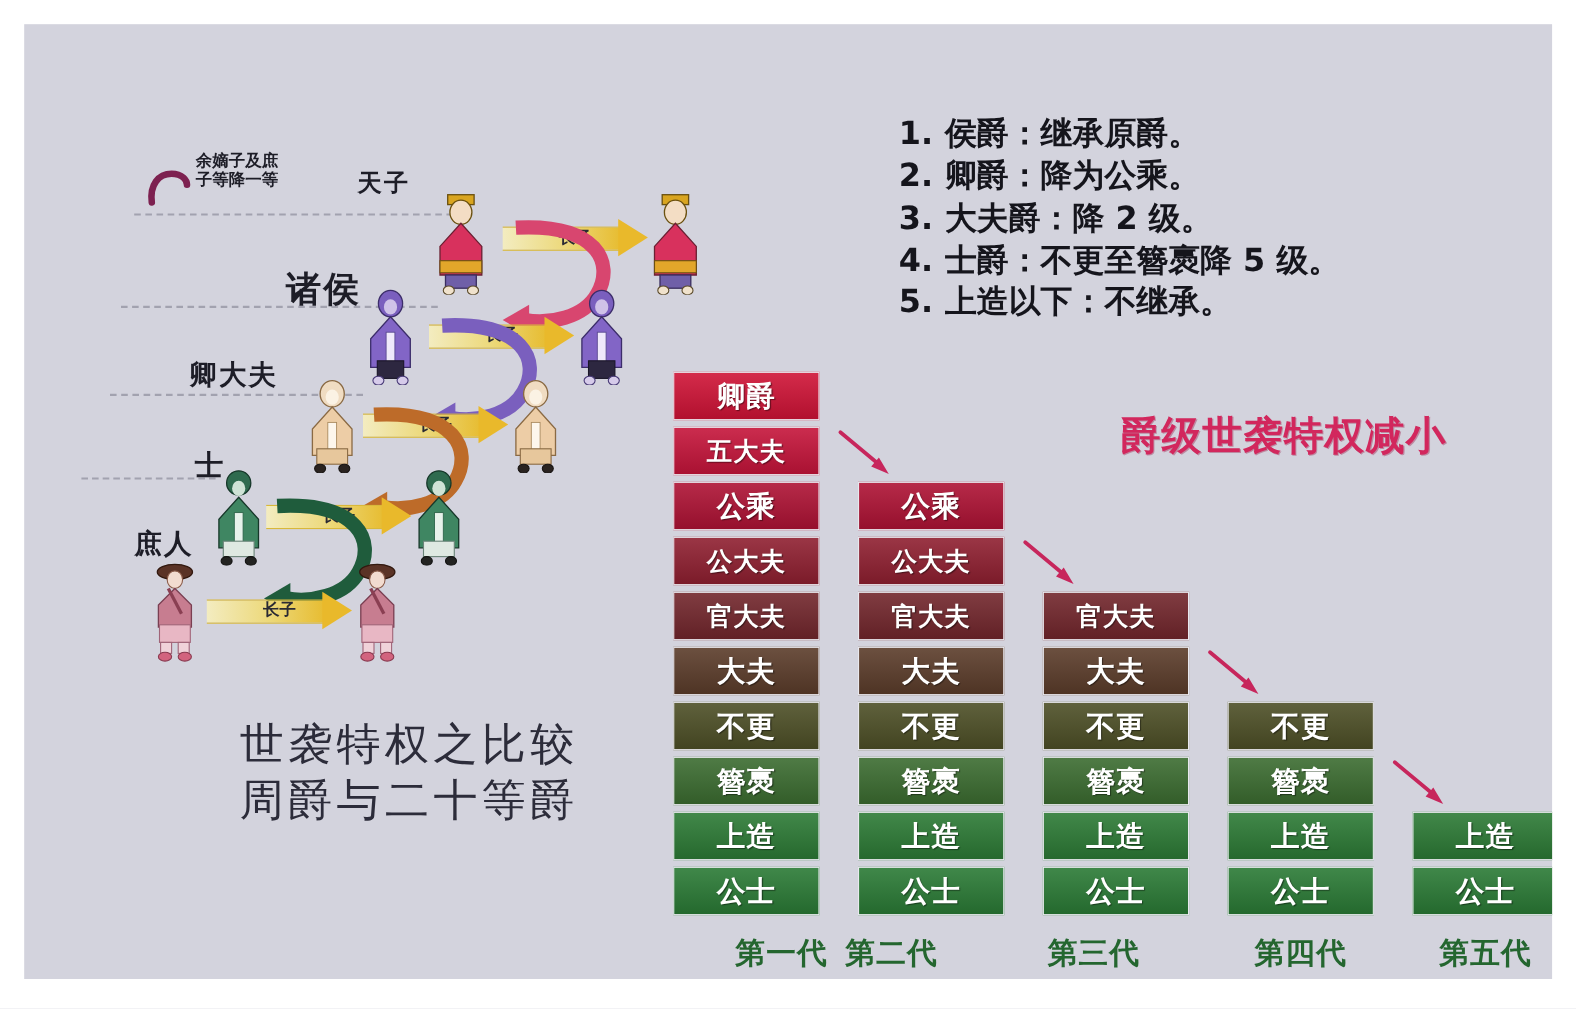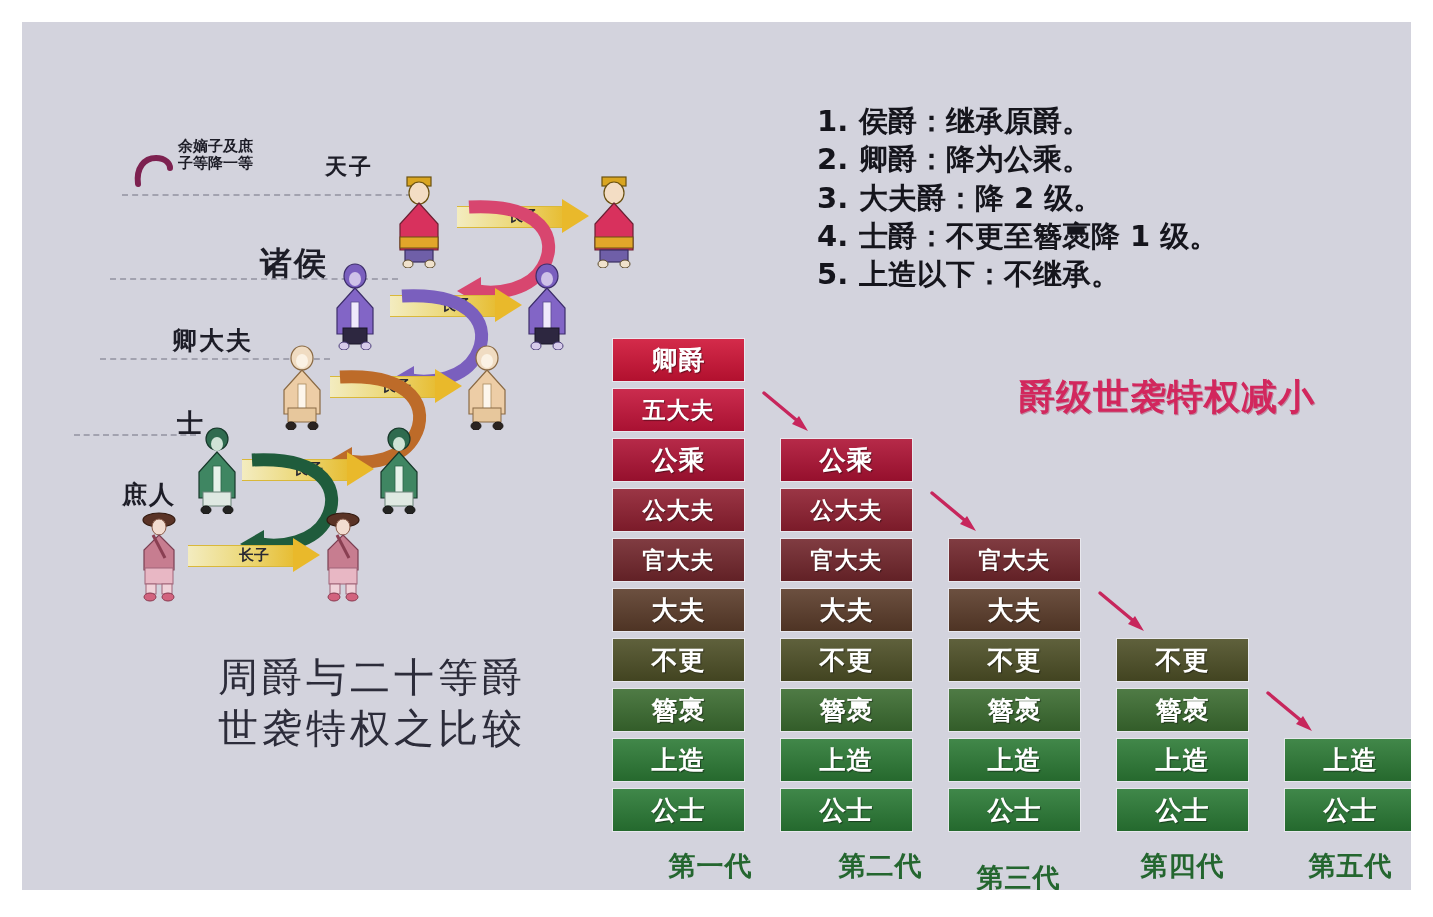--- a/index.html
+++ b/index.html
@@ -294,40 +294,40 @@
       </svg>
     </div>
     <div class="yarrow" style="left:166px;top:472px;width:132px;">
       <div class="shaft"></div>
       <div class="head"></div>
       <div class="lbl">长子</div>
     </div>
   </div>
 
   <div id="caption">
+    <div>世袭特权之比较</div>
     <div>周爵与二十等爵</div>
-    <div>世袭特权之比较</div>
   </div>
 
   <div id="rules">
     <div class="rule">
       <span class="num">1.</span>
       <span>侯爵：继承原爵。</span>
     </div>
     <div class="rule">
       <span class="num">2.</span>
       <span>卿爵：降为公乘。</span>
     </div>
     <div class="rule">
       <span class="num">3.</span>
       <span>大夫爵：降 2 级。</span>
     </div>
     <div class="rule">
       <span class="num">4.</span>
-      <span>士爵：不更至簪褭降 1 级。</span>
+      <span>士爵：不更至簪褭降 5 级。</span>
     </div>
     <div class="rule">
       <span class="num">5.</span>
       <span>上造以下：不继承。</span>
     </div>
   </div>
 
   <div id="redtext">
     <div>爵级世袭特权减小</div>
   </div>
@@ -345,28 +345,28 @@
       <div class="cell" style="left: 590px; top: 766px; background: linear-gradient(rgba(255, 255, 255, 0.1), rgba(0, 0, 0, 0.14)) rgb(42, 122, 53);">公士</div>
       <div class="genlbl" style="left: 622px; top: 826px;">第一代</div>
       <div class="cell" style="left: 758px; top: 416px; background: linear-gradient(rgba(255, 255, 255, 0.1), rgba(0, 0, 0, 0.14)) rgb(174, 18, 52);">公乘</div>
       <div class="cell small" style="left: 758px; top: 466px; background: linear-gradient(rgba(255, 255, 255, 0.1), rgba(0, 0, 0, 0.14)) rgb(143, 31, 48);">公大夫</div>
       <div class="cell small" style="left: 758px; top: 516px; background: linear-gradient(rgba(255, 255, 255, 0.1), rgba(0, 0, 0, 0.14)) rgb(114, 38, 44);">官大夫</div>
       <div class="cell" style="left: 758px; top: 566px; background: linear-gradient(rgba(255, 255, 255, 0.1), rgba(0, 0, 0, 0.14)) rgb(91, 60, 42);">大夫</div>
       <div class="cell" style="left: 758px; top: 616px; background: linear-gradient(rgba(255, 255, 255, 0.1), rgba(0, 0, 0, 0.14)) rgb(77, 79, 38);">不更</div>
       <div class="cell" style="left: 758px; top: 666px; background: linear-gradient(rgba(255, 255, 255, 0.1), rgba(0, 0, 0, 0.14)) rgb(59, 108, 48);">簪褭</div>
       <div class="cell" style="left: 758px; top: 716px; background: linear-gradient(rgba(255, 255, 255, 0.1), rgba(0, 0, 0, 0.14)) rgb(44, 122, 53);">上造</div>
       <div class="cell" style="left: 758px; top: 766px; background: linear-gradient(rgba(255, 255, 255, 0.1), rgba(0, 0, 0, 0.14)) rgb(42, 122, 53);">公士</div>
-      <div class="genlbl" style="left: 792px; top: 826px;">第二代</div>
+      <div class="genlbl" style="left: 722px; top: 826px;">第二代</div>
       <div class="cell small" style="left: 926px; top: 516px; background: linear-gradient(rgba(255, 255, 255, 0.1), rgba(0, 0, 0, 0.14)) rgb(114, 38, 44);">官大夫</div>
       <div class="cell" style="left: 926px; top: 566px; background: linear-gradient(rgba(255, 255, 255, 0.1), rgba(0, 0, 0, 0.14)) rgb(91, 60, 42);">大夫</div>
       <div class="cell" style="left: 926px; top: 616px; background: linear-gradient(rgba(255, 255, 255, 0.1), rgba(0, 0, 0, 0.14)) rgb(77, 79, 38);">不更</div>
       <div class="cell" style="left: 926px; top: 666px; background: linear-gradient(rgba(255, 255, 255, 0.1), rgba(0, 0, 0, 0.14)) rgb(59, 108, 48);">簪褭</div>
       <div class="cell" style="left: 926px; top: 716px; background: linear-gradient(rgba(255, 255, 255, 0.1), rgba(0, 0, 0, 0.14)) rgb(44, 122, 53);">上造</div>
       <div class="cell" style="left: 926px; top: 766px; background: linear-gradient(rgba(255, 255, 255, 0.1), rgba(0, 0, 0, 0.14)) rgb(42, 122, 53);">公士</div>
-      <div class="genlbl" style="left: 930px; top: 826px; margin-top: 12px;">第三代</div>
+      <div class="genlbl" style="left: 906px; top: 826px;">第三代</div>
       <div class="cell" style="left: 1094px; top: 616px; background: linear-gradient(rgba(255, 255, 255, 0.1), rgba(0, 0, 0, 0.14)) rgb(77, 79, 38);">不更</div>
       <div class="cell" style="left: 1094px; top: 666px; background: linear-gradient(rgba(255, 255, 255, 0.1), rgba(0, 0, 0, 0.14)) rgb(59, 108, 48);">簪褭</div>
       <div class="cell" style="left: 1094px; top: 716px; background: linear-gradient(rgba(255, 255, 255, 0.1), rgba(0, 0, 0, 0.14)) rgb(44, 122, 53);">上造</div>
       <div class="cell" style="left: 1094px; top: 766px; background: linear-gradient(rgba(255, 255, 255, 0.1), rgba(0, 0, 0, 0.14)) rgb(42, 122, 53);">公士</div>
       <div class="genlbl" style="left: 1094px; top: 826px;">第四代</div>
       <div class="cell" style="left: 1262px; top: 716px; background: linear-gradient(rgba(255, 255, 255, 0.1), rgba(0, 0, 0, 0.14)) rgb(44, 122, 53);">上造</div>
       <div class="cell" style="left: 1262px; top: 766px; background: linear-gradient(rgba(255, 255, 255, 0.1), rgba(0, 0, 0, 0.14)) rgb(42, 122, 53);">公士</div>
       <div class="genlbl" style="left: 1262px; top: 826px;">第五代</div>
       <div class="tarrow" style="left: 736px; top: 366px;"><svg width="58" height="48" viewBox="0 0 58 48">
           <line x1="6" y1="5" x2="42" y2="35" stroke="#c7265c" stroke-width="3.4" stroke-linecap="round"></line>

